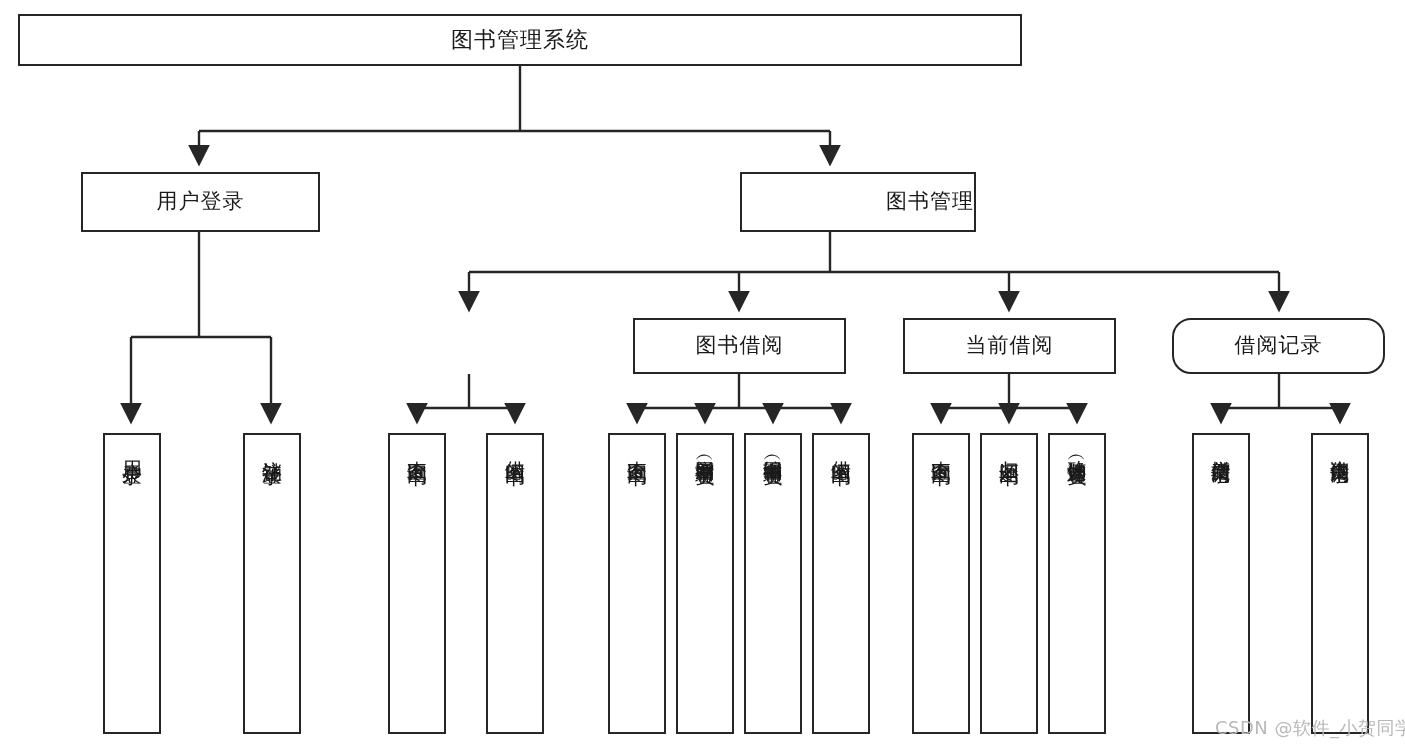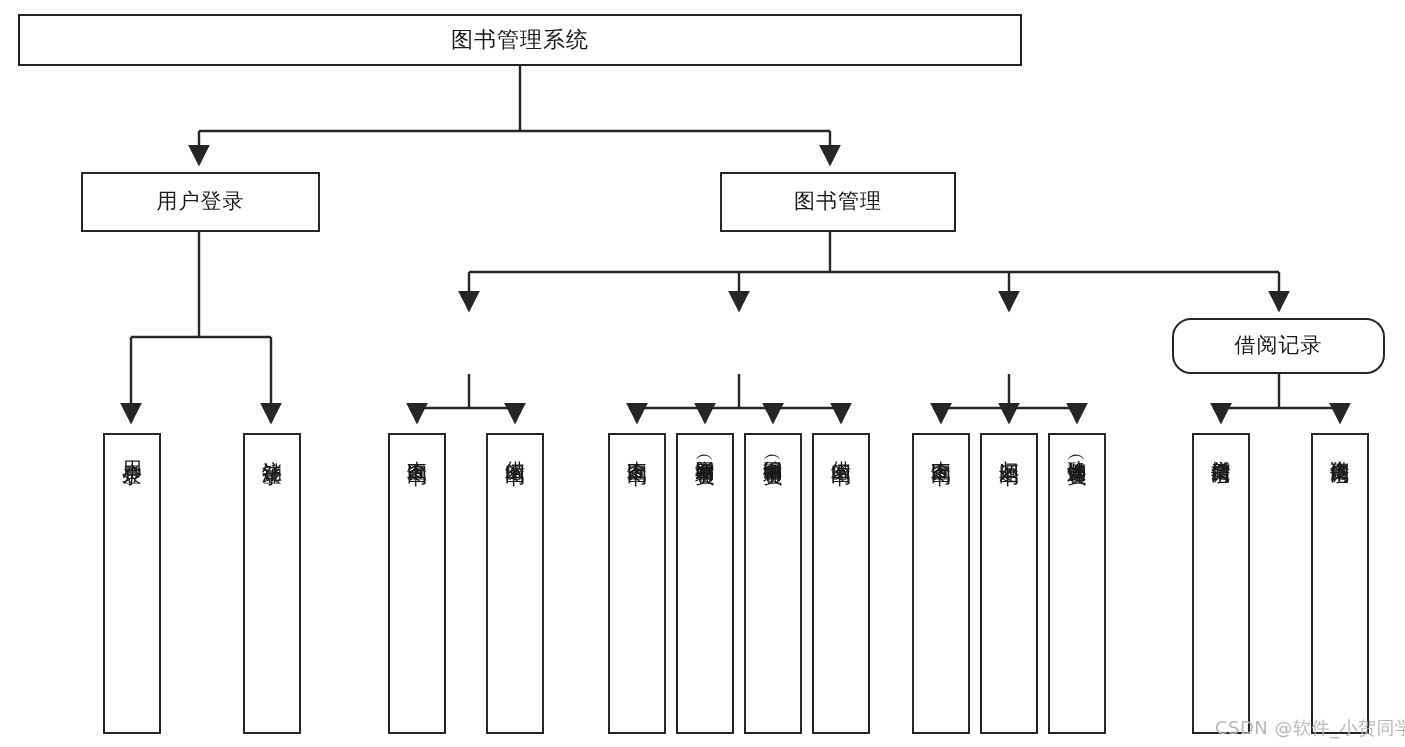--- a/index.html
+++ b/index.html
@@ -132,24 +132,30 @@
     </g>
   </svg>
 
   <div class="node h root" style="left:18px; top:14px; width:1004px; height:52px;">
     <span class="label">图书管理系统</span>
   </div>
 
   <div class="node h" style="left:81px; top:172px; width:239px; height:60px;">
     <span class="label">用户登录</span>
   </div>
-  <div class="node h" style="left:720px; top:172px; width:236px; height:60px;">
+  <div class="node h" style="left:740px; top:172px; width:236px; height:60px;justify-content:flex-end;">
     <span class="label">图书管理</span>
   </div>
 
+  <div class="node h" style="left:633px; top:318px; width:213px; height:56px;">
+    <span class="label">图书借阅</span>
+  </div>
+  <div class="node h" style="left:903px; top:318px; width:213px; height:56px;">
+    <span class="label">当前借阅</span>
+  </div>
   <div class="node h" style="left:1172px; top:318px; width:213px; height:56px;border-radius:19px;">
     <span class="label">借阅记录</span>
   </div>
 
   <div class="node v" style="left:103px; top:433px; width:58px; height:301px;">
     <span class="label">用户登录</span>
   </div>
   <div class="node v" style="left:243px; top:433px; width:58px; height:301px;">
     <span class="label">注销登录</span>
   </div>

